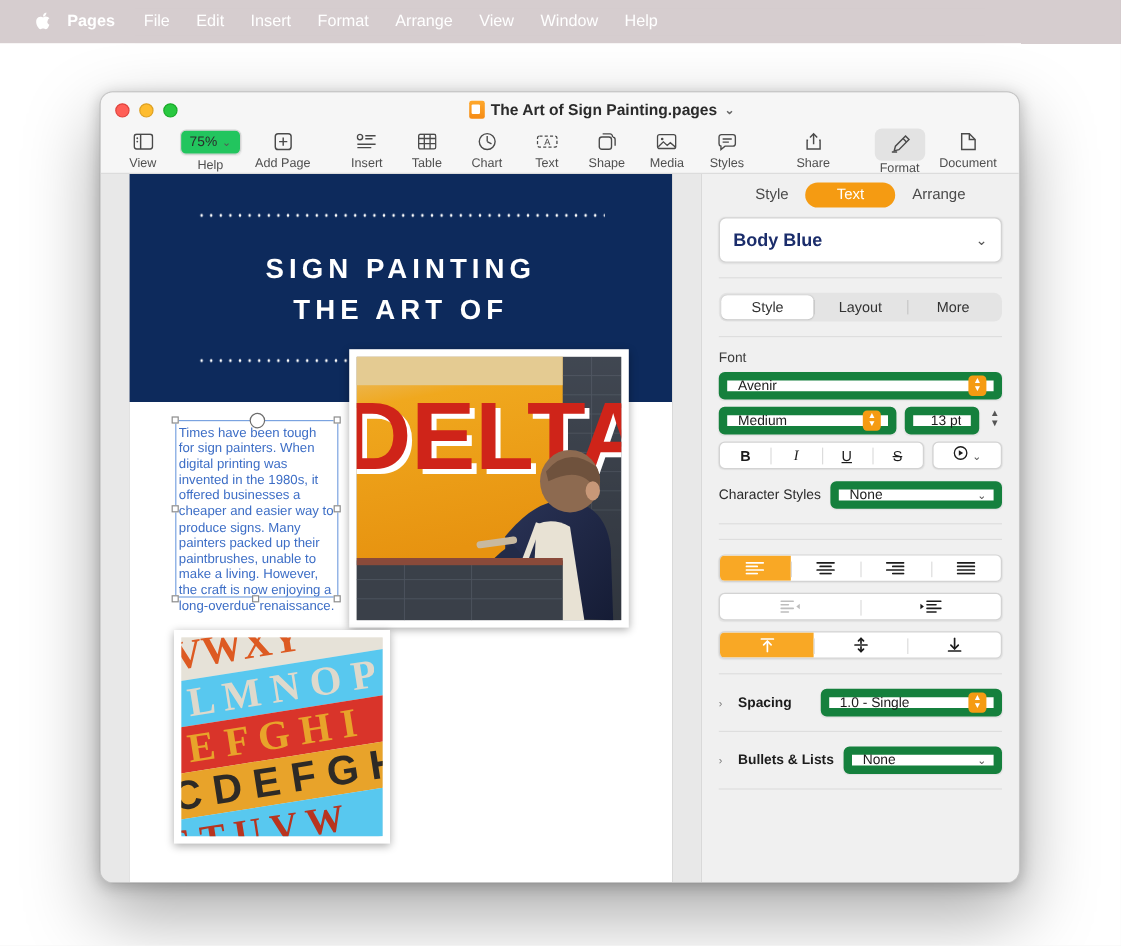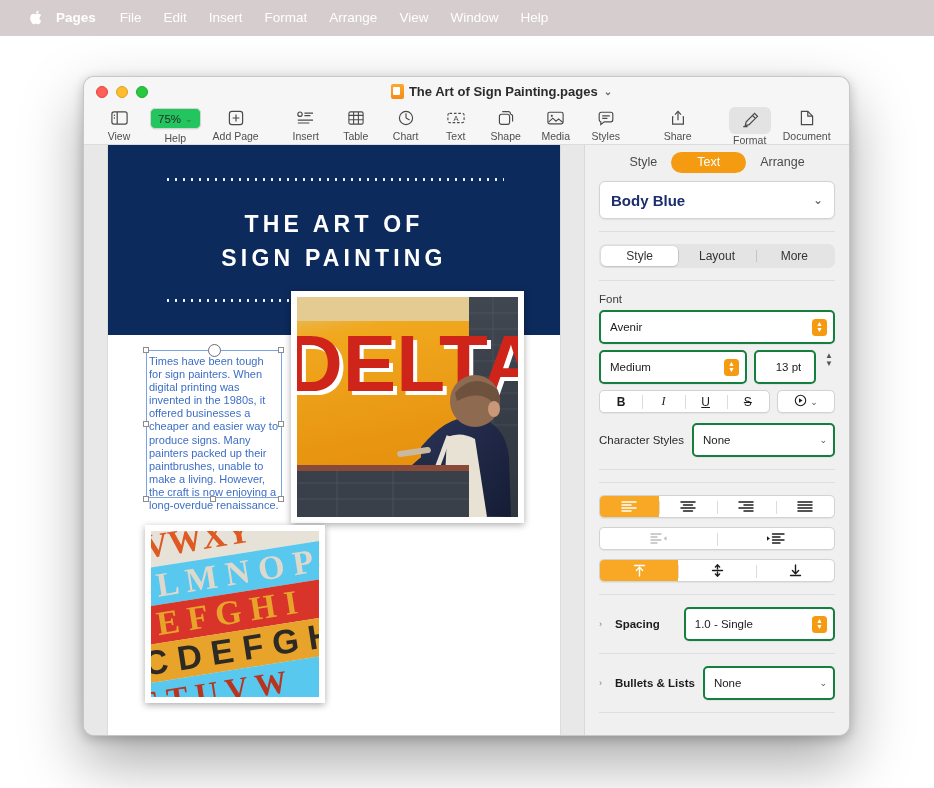--- a/index.html
+++ b/index.html
@@ -194,21 +194,21 @@
     flex:1 1 0; text-align:center; font-size:12px; color:#333; line-height:20px;
     border-radius:5px; position:relative;
   }
   .seg3 .s.on{ background:#fff; box-shadow:0 0.5px 1.5px rgba(0,0,0,0.16); font-weight:500;}
   .seg3 .s + .s:not(.on)::before{
     content:""; position:absolute; left:0; top:4px; height:12px; width:1px; background:#c6c6c6;
   }
 
   .sec-label{ font-size:11.5px; color:#3a3a3a; margin:12px 0 5px;}
   .ctl{
-    background:#fff; border:2px solid #15803d; border-radius:5px; height:34px;
+    background:#fff; border:7px solid #15803d; border-radius:5px; height:23px;
     display:flex; align-items:center; padding:0 6px 0 9px; font-size:11.5px; color:#1c1c1c;
     box-shadow:0 0.5px 1px rgba(0,0,0,0.06); position:relative;
   }
   .ctl .txt{ flex:1 1 auto; white-space:nowrap; overflow:hidden;}
   .stepper{
     width:15px;height:17px;border-radius:3.5px;background:#f59b12;color:#fff;
     display:flex;flex-direction:column;align-items:center;justify-content:center;
     font-size:7px;line-height:6.5px; flex:0 0 auto;
   }
   .stepper-plain{
@@ -465,22 +465,22 @@
     </div>
 
     <div id="wbody">
 
       <div id="canvas">
         <div id="page">
 
           <div class="pagehead" style="background: rgb(13, 42, 92);">
             <div class="dotrule"></div>
             <div class="doc-title">
+              <div>SIGN PAINTING</div>
               <div>THE ART OF</div>
-              <div>SIGN PAINTING</div>
             </div>
             <div class="dotrule"></div>
           </div>
 
           <div class="photo" id="photo-delta">
             <div class="ph-inner">
               <svg width="100%" height="100%" viewBox="0 0 221 220" preserveAspectRatio="none">
                 <defs>
                   <linearGradient id="wall" x1="0" y1="0" x2="0" y2="1">
                     <stop offset="0" stop-color="#4e5560"></stop>

